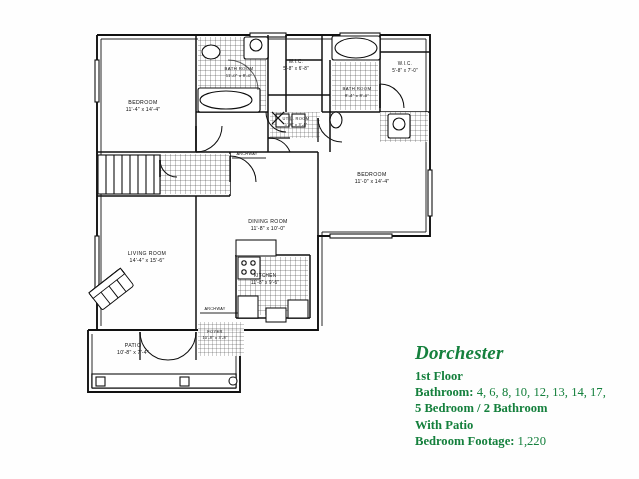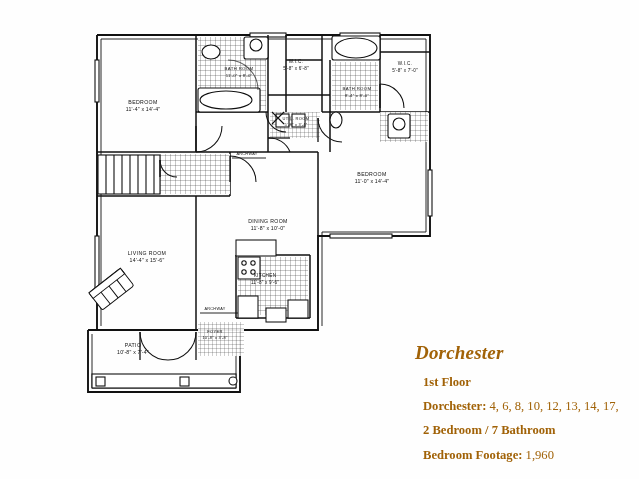--- a/index.html
+++ b/index.html
@@ -9,28 +9,28 @@
     font-family:"Liberation Sans", sans-serif;
     background:#fefefe;
   }
   #sheet{position:absolute;inset:0;}
   svg#plan{position:absolute;left:0;top:0;width:639px;height:479px;display:block;}
 
   
   .caption{
     position:absolute;left:415px;top:341px;width:220px;
     font-family:"Liberation Serif", serif;
-    color:#a16207;
+    color:#15803d;
     line-height:1.30;
   }
   .caption .title{
     font-style:italic;font-weight:700;font-size:19px;letter-spacing:.2px;
     margin:0 0 2px 0;
   }
-  .caption .line{font-size:12.6px;font-weight:700;white-space:nowrap;margin:8px;}
+  .caption .line{font-size:12.6px;font-weight:700;white-space:nowrap;margin:0;}
   .caption .line .val{font-weight:400;}
   .caption .indent{padding-left:48px;}
 </style>
 </head>
 <body>
 
 <div id="sheet">
 
   <svg id="plan" viewBox="0 0 639 479">
     <defs>
@@ -255,23 +255,24 @@
     <g id="annotation-labels">
         <text x="247" y="155" text-anchor="middle" font-family="&quot;Liberation Sans&quot;, sans-serif" font-size="3.8" letter-spacing="0.3" fill="#121212">ARCHWAY</text>
         <text x="215" y="310" text-anchor="middle" font-family="&quot;Liberation Sans&quot;, sans-serif" font-size="3.8" letter-spacing="0.3" fill="#121212">ARCHWAY</text>
       </g>
   </svg>
 
   <div class="caption">
     <div class="title">Dorchester</div>
     <div class="line">1st Floor</div>
     <div class="line">
-      <span>Dorchester:</span>
+      <span>Bathroom:</span>
       <span class="val">4, 6, 8, 10, 12, 13, 14, 17,</span>
     </div>
-    <div class="line">2 Bedroom / 7 Bathroom</div>
+    <div class="line">5 Bedroom / 2 Bathroom</div>
+    <div class="line">With Patio</div>
     <div class="line">
       <span>Bedroom Footage:</span>
-      <span class="val">1,960</span>
+      <span class="val">1,220</span>
     </div>
   </div>
 
 </div>
 
 </body></html>

